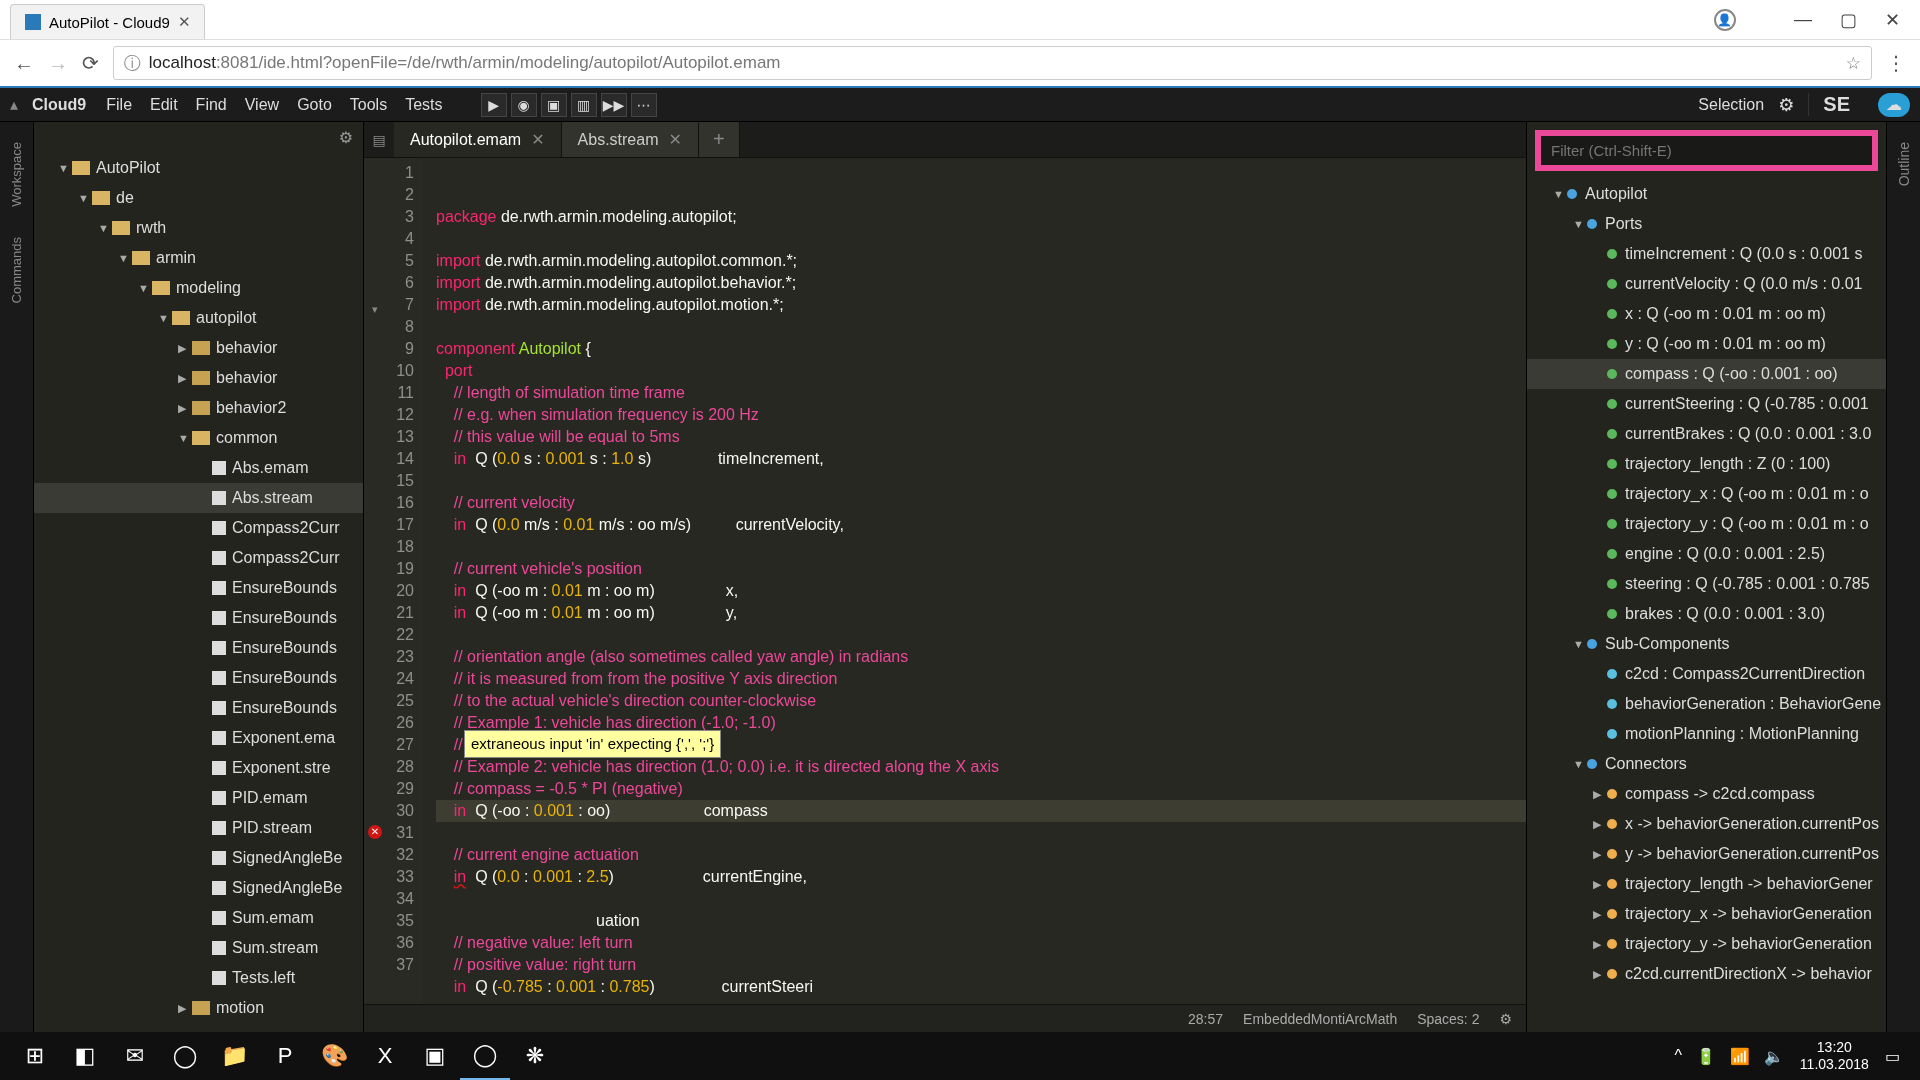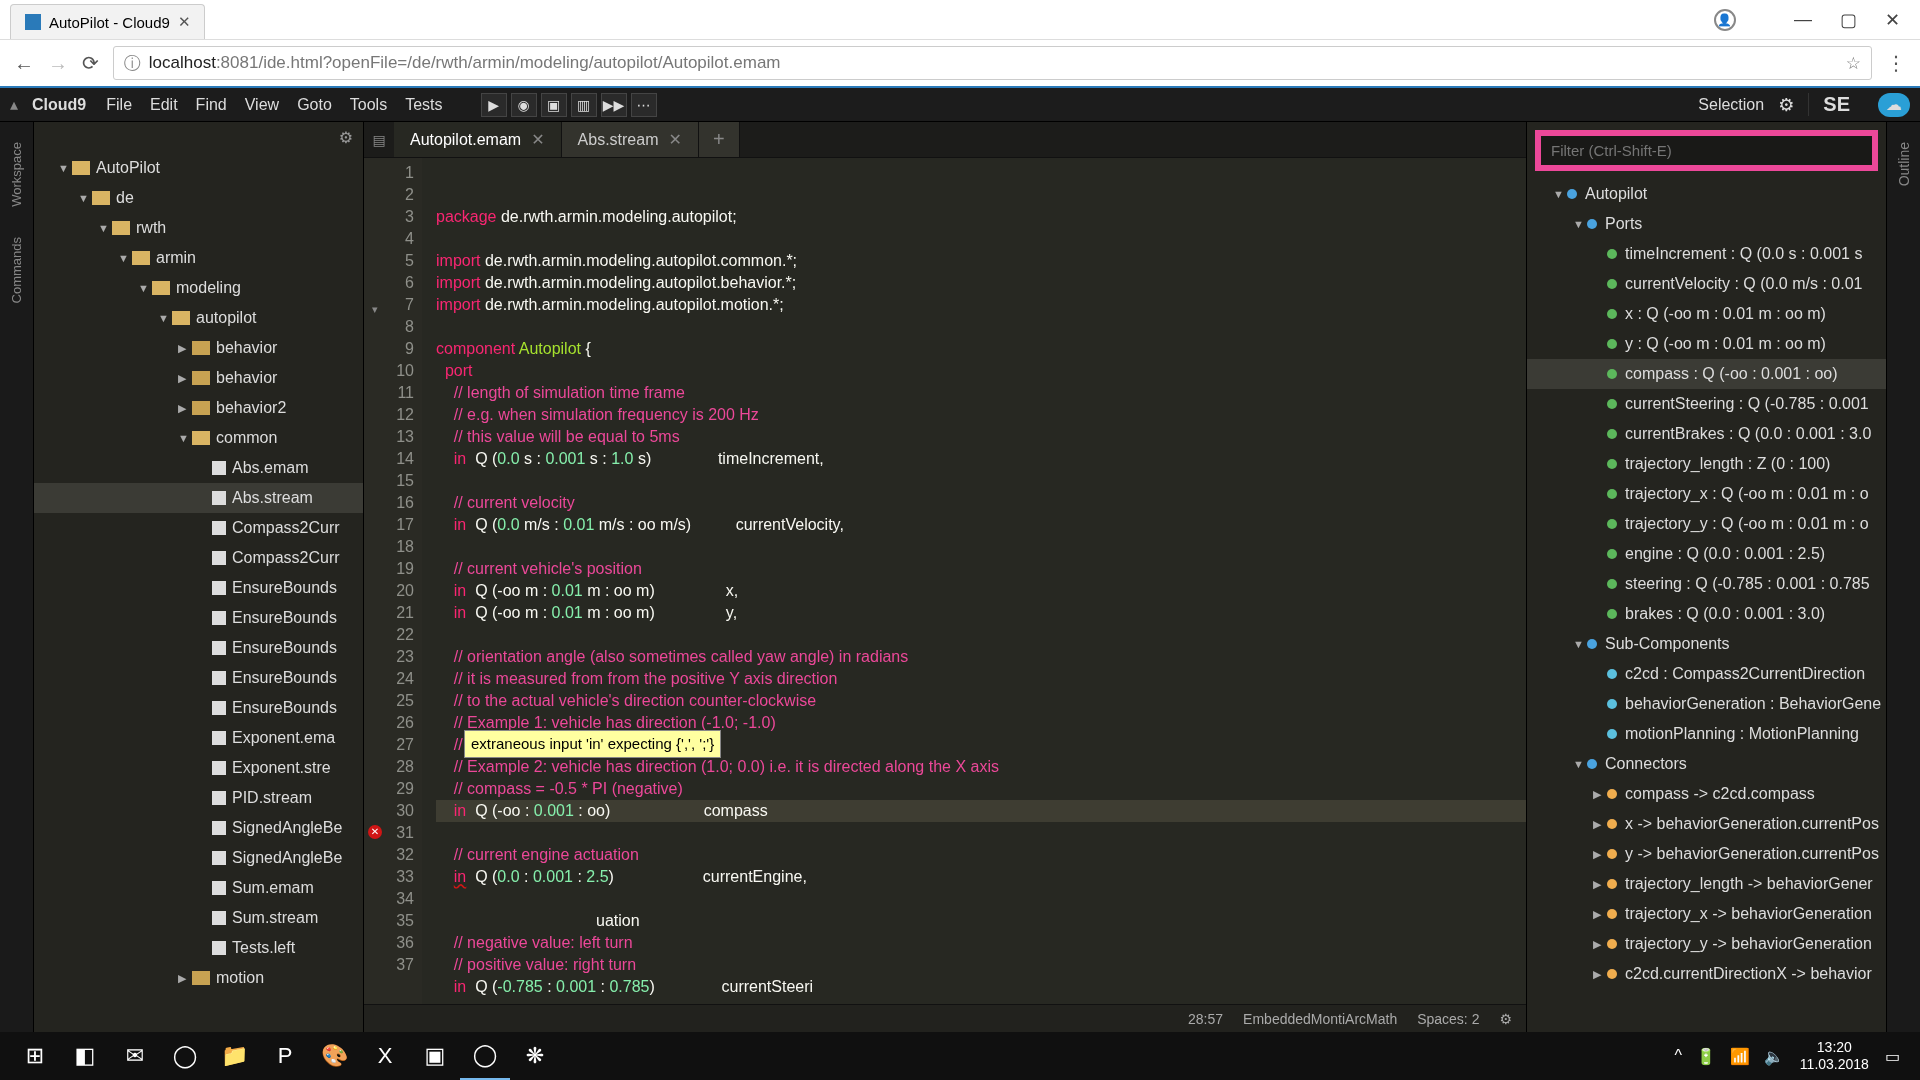--- a/index.html
+++ b/index.html
@@ -63,21 +63,21 @@
 .ed-tab .close { color:#888; cursor:pointer; }
 .ed-tab.add { padding:0 14px; color:#888; font-size:20px; }
 
 .code-wrap { flex:1; display:flex; overflow:hidden; position:relative; }
 .gutter { width:58px; background:#2a2a24; color:#8f908a; text-align:right; padding:4px 8px 4px 0; font-family:Consolas,monospace; font-size:16px; line-height:22px; }
 .gutter .grow { position:relative; }
 .gutter .err { position:absolute; left:4px; top:3px; width:14px; height:14px; background:#d01515; border-radius:50%; color:#fff; font-size:10px; display:flex; align-items:center; justify-content:center; }
 .gutter .fold { position:absolute; left:8px; top:4px; color:#888; font-size:11px; }
 .code { flex:1; padding:4px 0 4px 14px; font-family:Consolas,monospace; font-size:16px; line-height:22px; white-space:pre; color:#f8f8f2; overflow:hidden; position:relative; }
 .code .line.hl { background:#3e3d32; }
-.kw{color:#f92672}.num{color:#86efac}.cm{color:#ec4899}.fn{color:#a6e22e}.err-u{text-decoration:underline wavy #d01515}
+.kw{color:#f92672}.num{color:#eab308}.cm{color:#ec4899}.fn{color:#a6e22e}.err-u{text-decoration:underline wavy #d01515}
 .tooltip { position:absolute; left:42px; top:572px; background:#ffffa0; color:#000; border:1px solid #888; padding:2px 6px; font-family:sans-serif; font-size:15px; z-index:10; }
 
 .statusbar { height:28px; background:#22221e; border-top:1px solid #111; display:flex; align-items:center; padding:0 14px; color:#aaa; font-size:14px; gap:20px; justify-content:flex-end; }
 
 .outline-strip { width:34px; background:#1a1a1a; border-left:1px solid #000; color:#888; display:flex; flex-direction:column; align-items:center; padding-top:20px; }
 .outline-strip .vlabel { writing-mode:vertical-rl; transform:rotate(180deg); }
 
 .outline { width:360px; background:#24241f; border-left:1px solid #000; display:flex; flex-direction:column; font-size:16px; overflow:hidden; }
 .outline input { margin:8px; padding:6px 10px; background:#191917; border:6px solid #ec4899; color:#ccc; font-size:15px; }
 .outline-tree { flex:1; overflow:hidden; }
@@ -257,20 +257,25 @@
           </div>
           <div class="tree-row ind8">
             <span class="arrow"></span>
             <span class="ficon file"></span>
             <span class="label">Exponent.ema</span>
           </div>
           <div class="tree-row ind8">
             <span class="arrow"></span>
             <span class="ficon file"></span>
             <span class="label">Exponent.stre</span>
+          </div>
+          <div class="tree-row ind8">
+            <span class="arrow"></span>
+            <span class="ficon file"></span>
+            <span class="label">PID.emam</span>
           </div>
           <div class="tree-row ind8">
             <span class="arrow"></span>
             <span class="ficon file"></span>
             <span class="label">PID.stream</span>
           </div>
           <div class="tree-row ind8">
             <span class="arrow"></span>
             <span class="ficon file"></span>
             <span class="label">SignedAngleBe</span>

